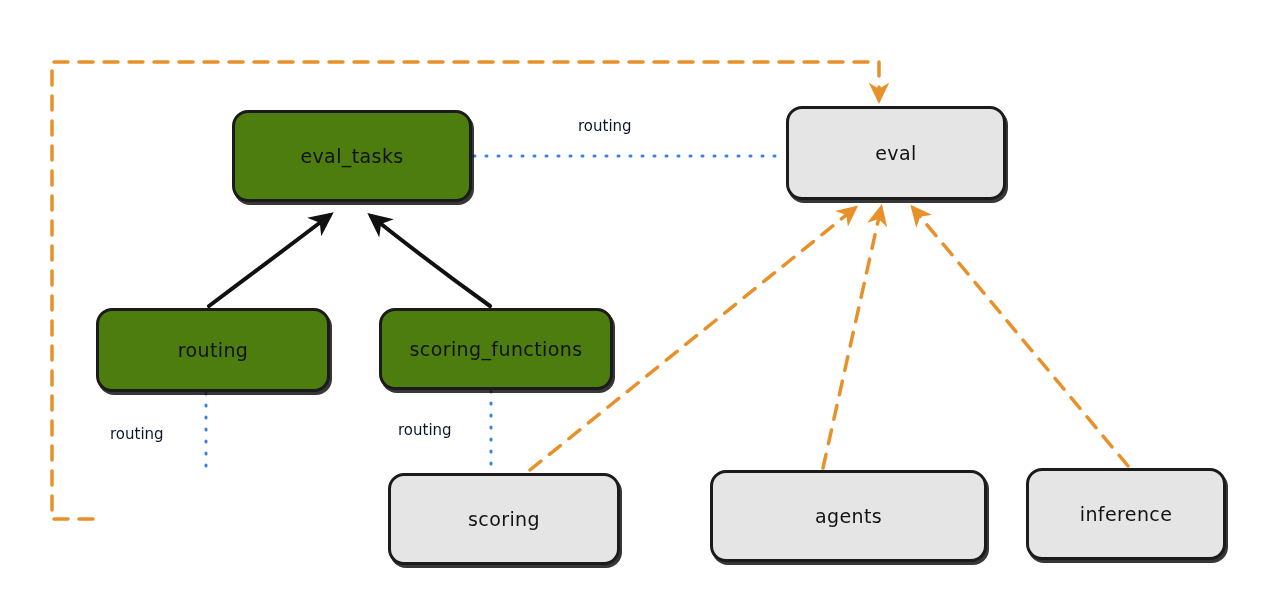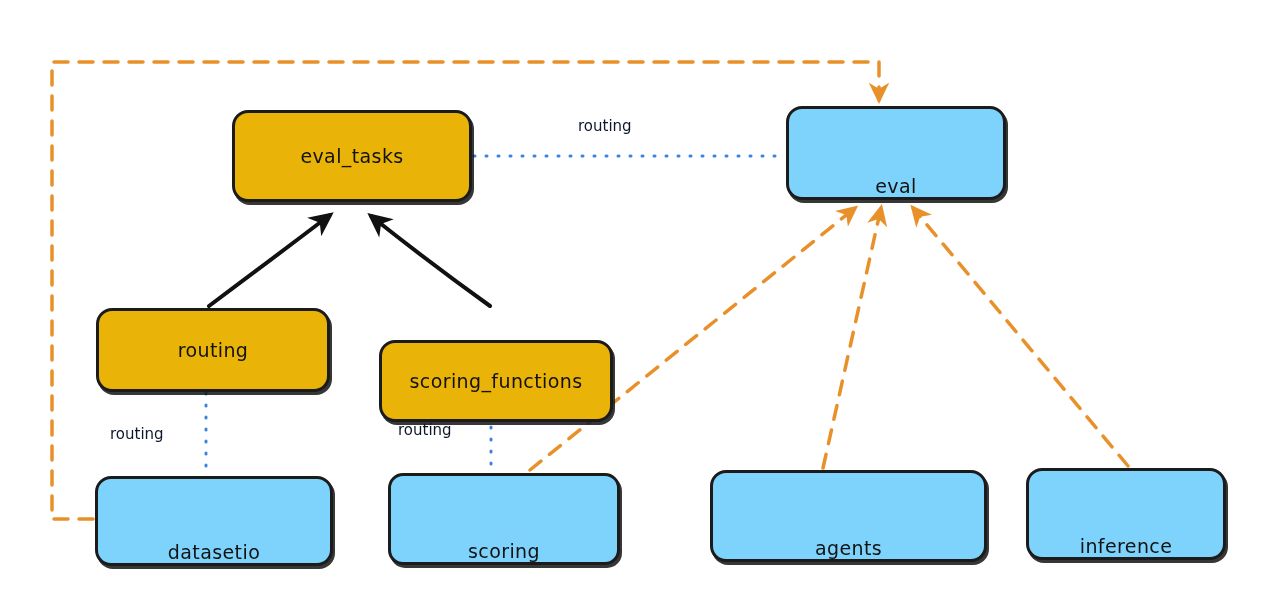--- a/index.html
+++ b/index.html
@@ -39,22 +39,22 @@
     box-shadow: 2px 3px 0 rgba(20,20,20,0.85);
   }
   .node .node-label {
     font-family: "DejaVu Sans", sans-serif;
     font-size: 19px;
     color: #121212;
     letter-spacing: 0.4px;
     white-space: nowrap;
     user-select: none;
   }
-  .node.api { background: #eab308; }
-  .node.provider { background: #7dd3fc; align-items: flex-end; }
+  .node.api { background: #4d7c0f; }
+  .node.provider { background: #e5e5e5; }
 
   .edge-label {
     position: absolute;
     font-family: "DejaVu Sans", sans-serif;
     font-size: 15px;
     color: #0f172a;
     white-space: nowrap;
     z-index: 4;
     user-select: none;
   }
@@ -99,29 +99,26 @@
   </div>
 
   <div class="node provider" style="left:786px; top:106px; width:220px; height:94px;">
     <span class="node-label">eval</span>
   </div>
 
   <div class="node api" style="left:96px; top:308px; width:234px; height:84px;">
     <span class="node-label">routing</span>
   </div>
 
-  <div class="node api" style="left:379px; top:308px; width:234px; height:82px;margin-top:32px;">
+  <div class="node api" style="left:379px; top:308px; width:234px; height:82px;">
     <span class="node-label">scoring_functions</span>
   </div>
 
-  <div class="node provider" style="left:95px; top:476px; width:238px; height:90px;">
-    <span class="node-label">datasetio</span>
-  </div>
 
-  <div class="node provider" style="left:388px; top:473px; width:232px; height:92px;border-radius:15px;">
+  <div class="node provider" style="left:388px; top:473px; width:232px; height:92px;">
     <span class="node-label">scoring</span>
   </div>
 
   <div class="node provider" style="left:710px; top:470px; width:277px; height:92px;">
     <span class="node-label">agents</span>
   </div>
 
   <div class="node provider" style="left:1026px; top:468px; width:200px; height:92px;">
     <span class="node-label">inference</span>
   </div>

